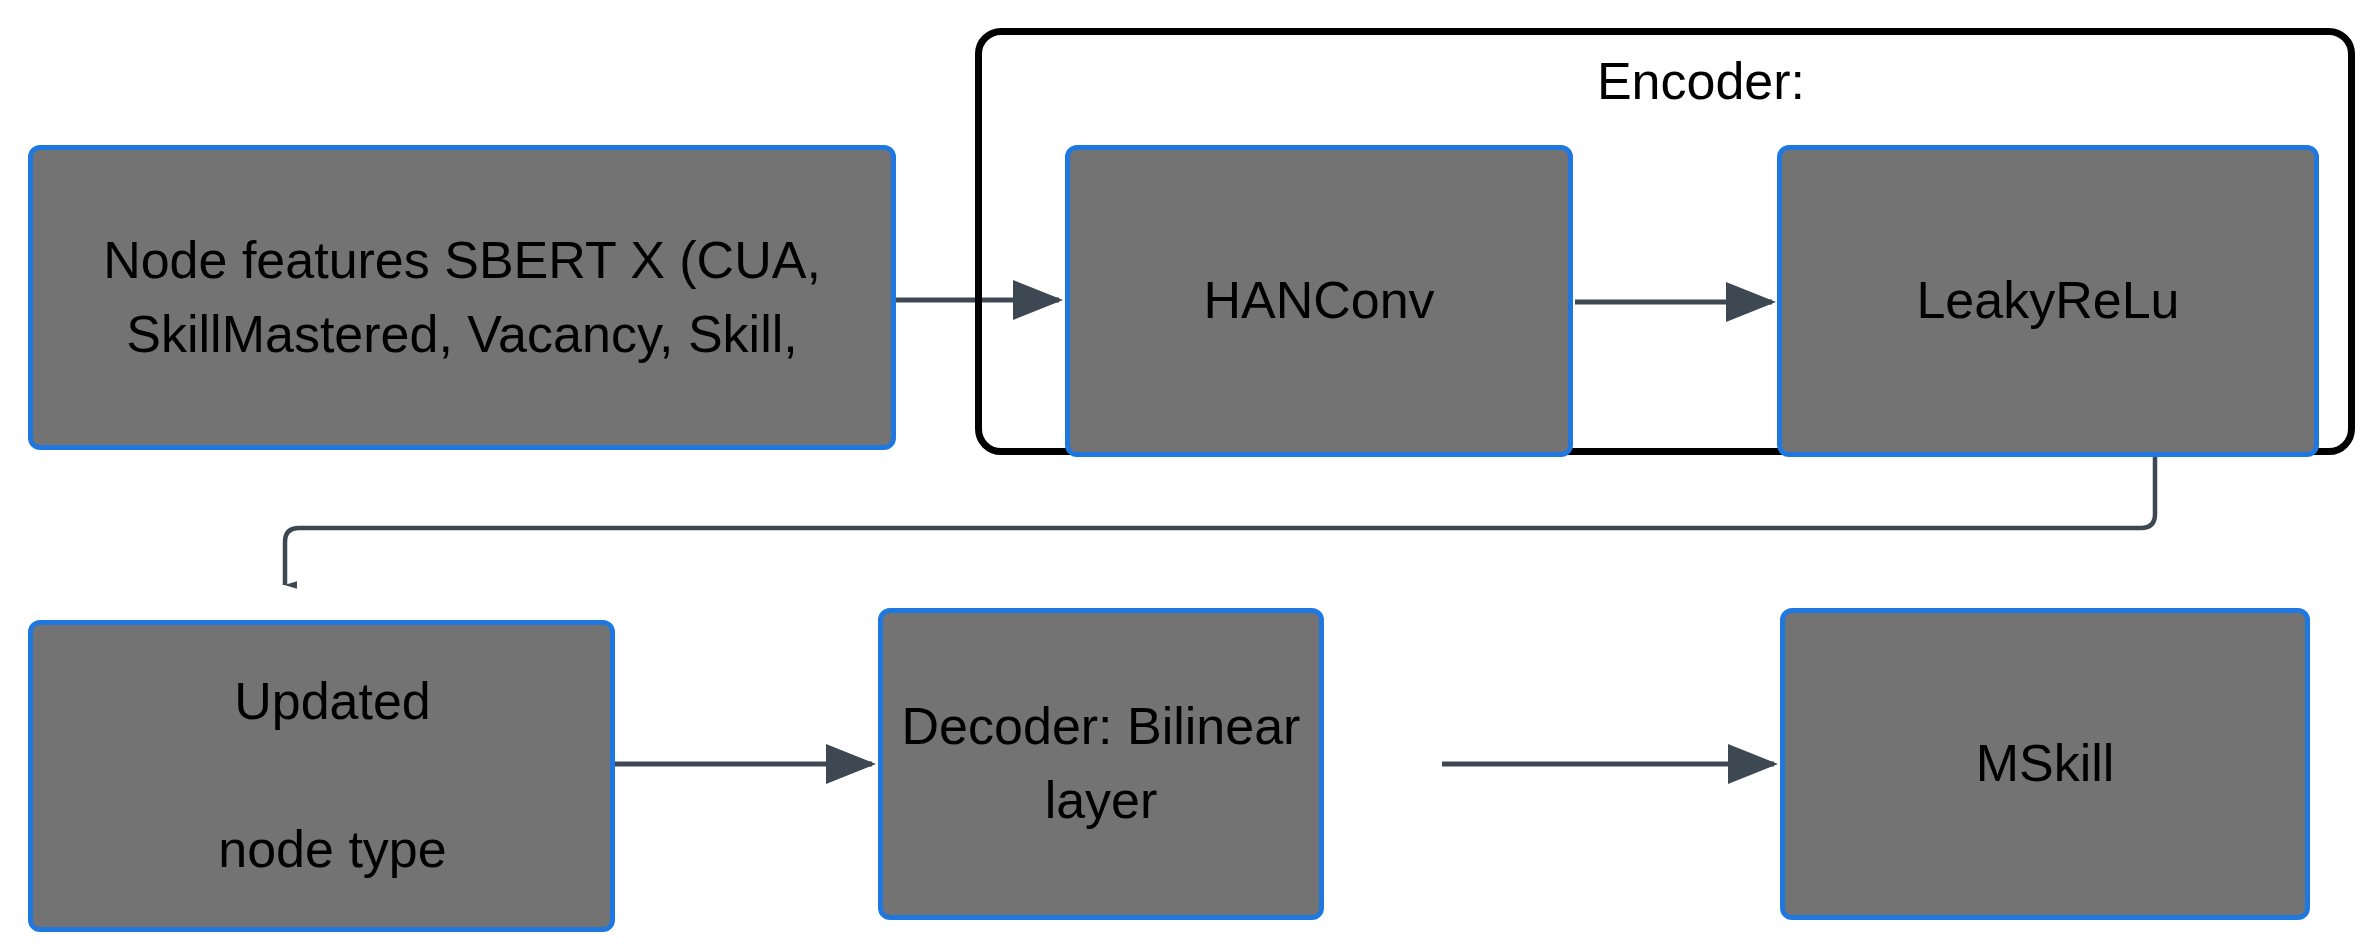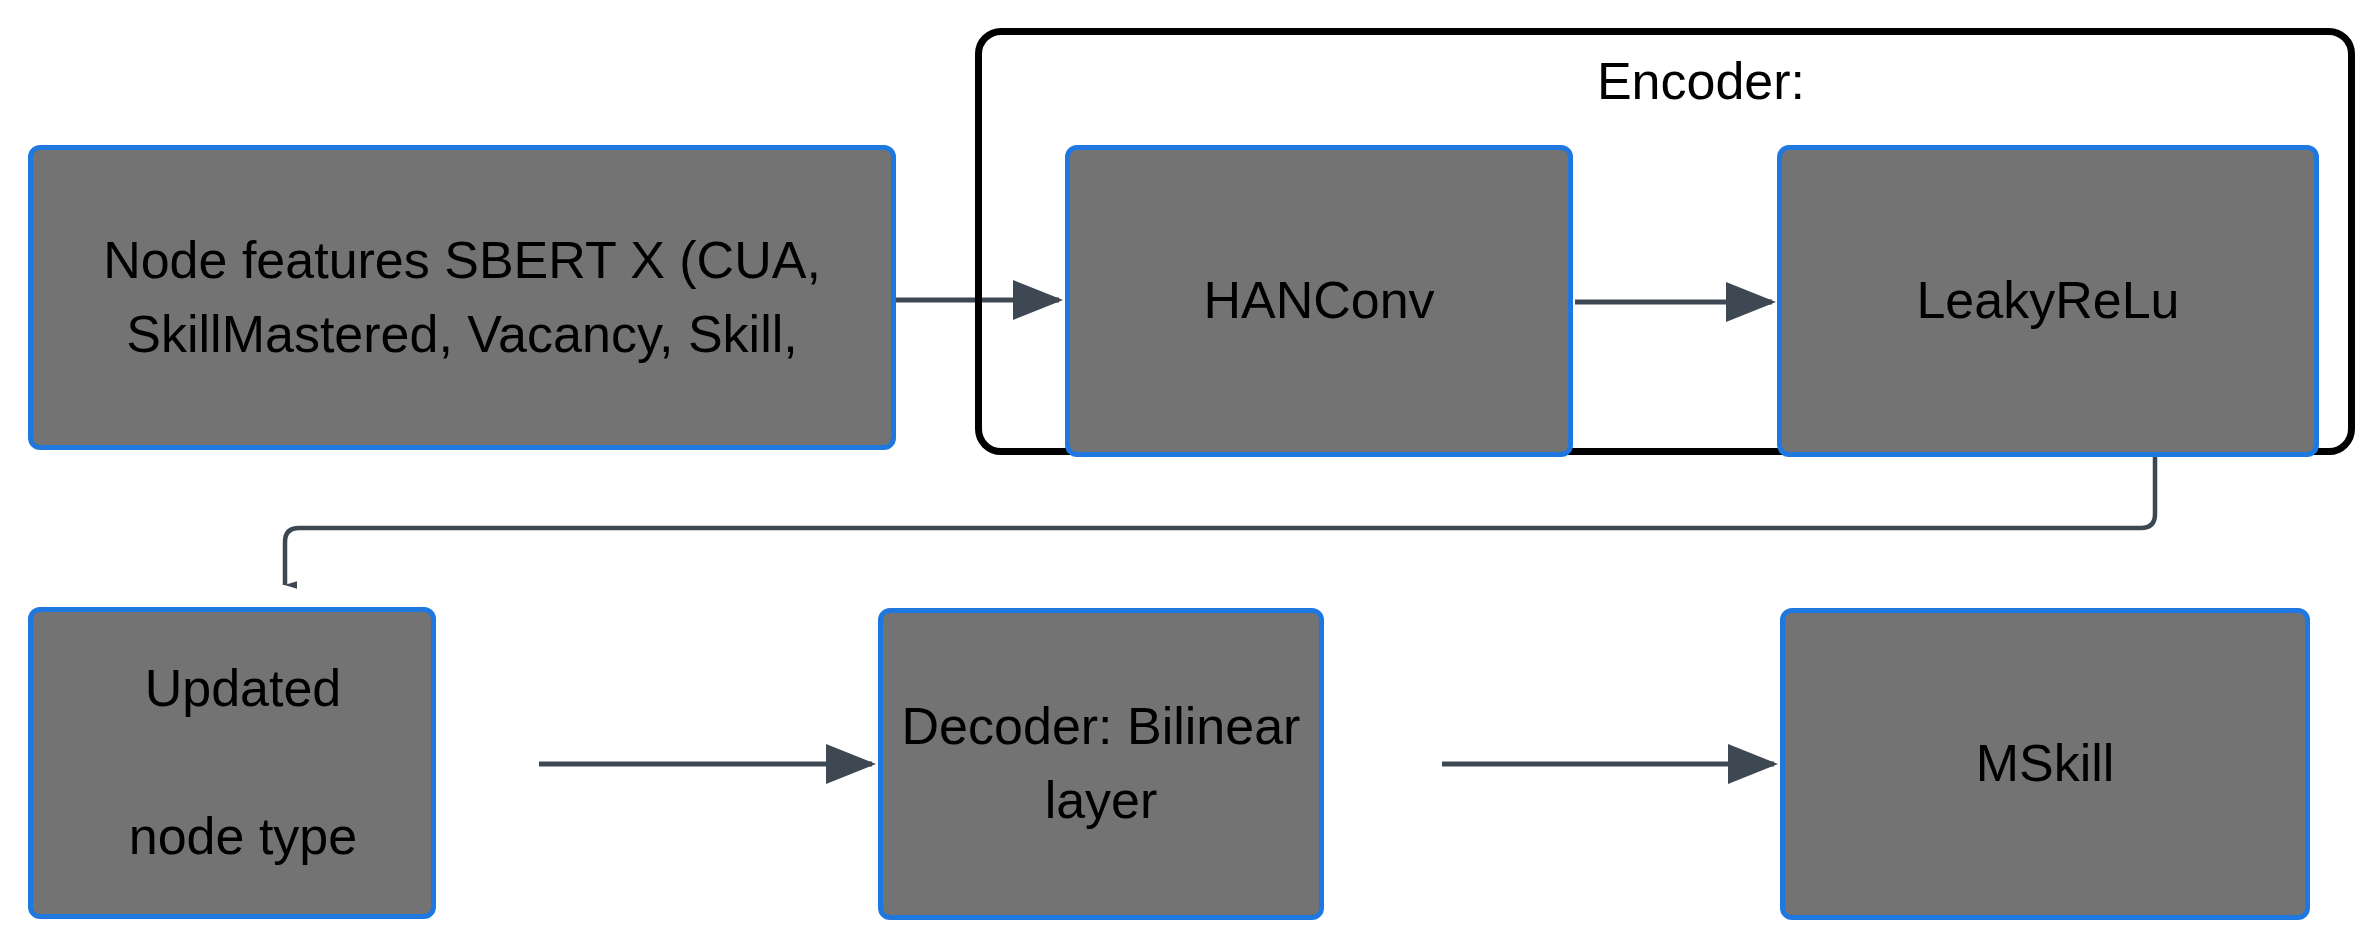--- a/index.html
+++ b/index.html
@@ -60,21 +60,21 @@
     white-space: nowrap;
     margin-left: 36px;
   }
 
   
   #node-input        { left: 28px;   top: 145px; width: 868px; height: 305px; }
   #group-encoder     { left: 975px;  top: 28px;  width: 1380px; height: 427px; }
   #title-encoder     { left: 975px;  top: 50px;  width: 1380px; }
   #node-hanconv      { left: 1065px; top: 145px; width: 508px; height: 312px; text-align: right; }
   #node-leakyrelu    { left: 1777px; top: 145px; width: 542px; height: 312px; }
-  #node-embeddings   { left: 28px;   top: 607px; width: 408px; height: 312px; padding-left: 40px; }
+  #node-embeddings   { left: 28px;   top: 620px; width: 587px; height: 312px; padding-left: 40px; }
   #node-decoder      { left: 878px;  top: 608px; width: 446px; height: 312px; }
   #node-score        { left: 1780px; top: 608px; width: 530px; height: 312px; }
 </style>
 </head>
 <body>
 
 <div id="canvas">
 
   <svg id="edges" viewBox="0 0 2377 944" width="2377" height="944" xmlns="http://www.w3.org/2000/svg">
     <defs>

